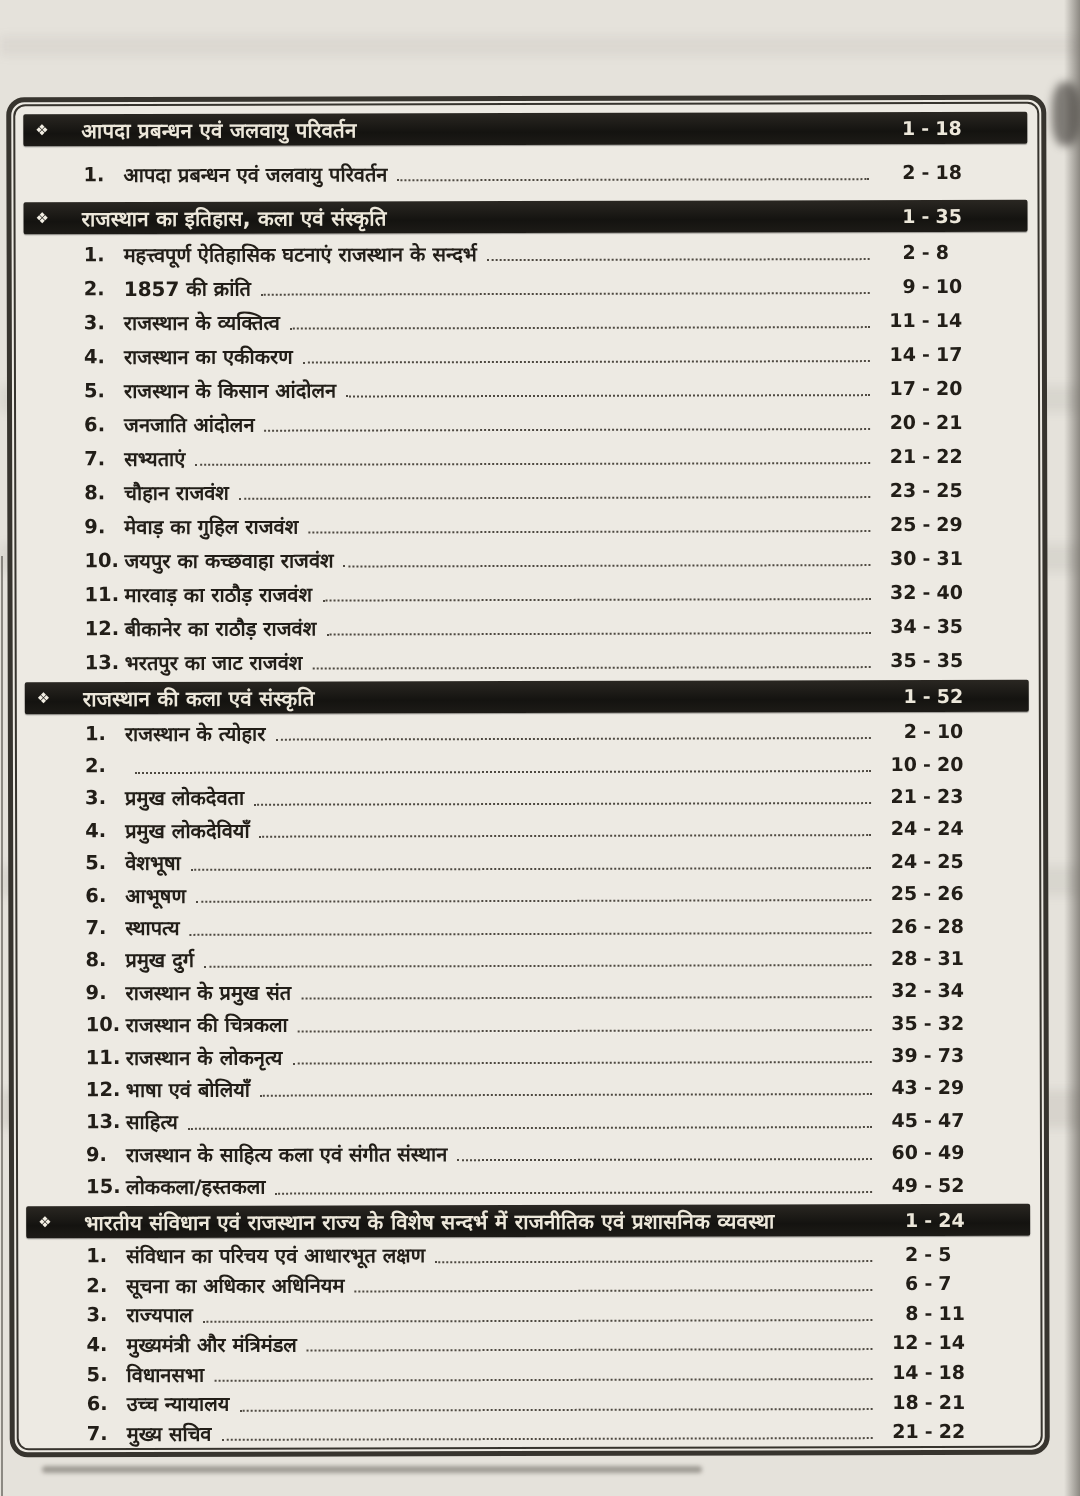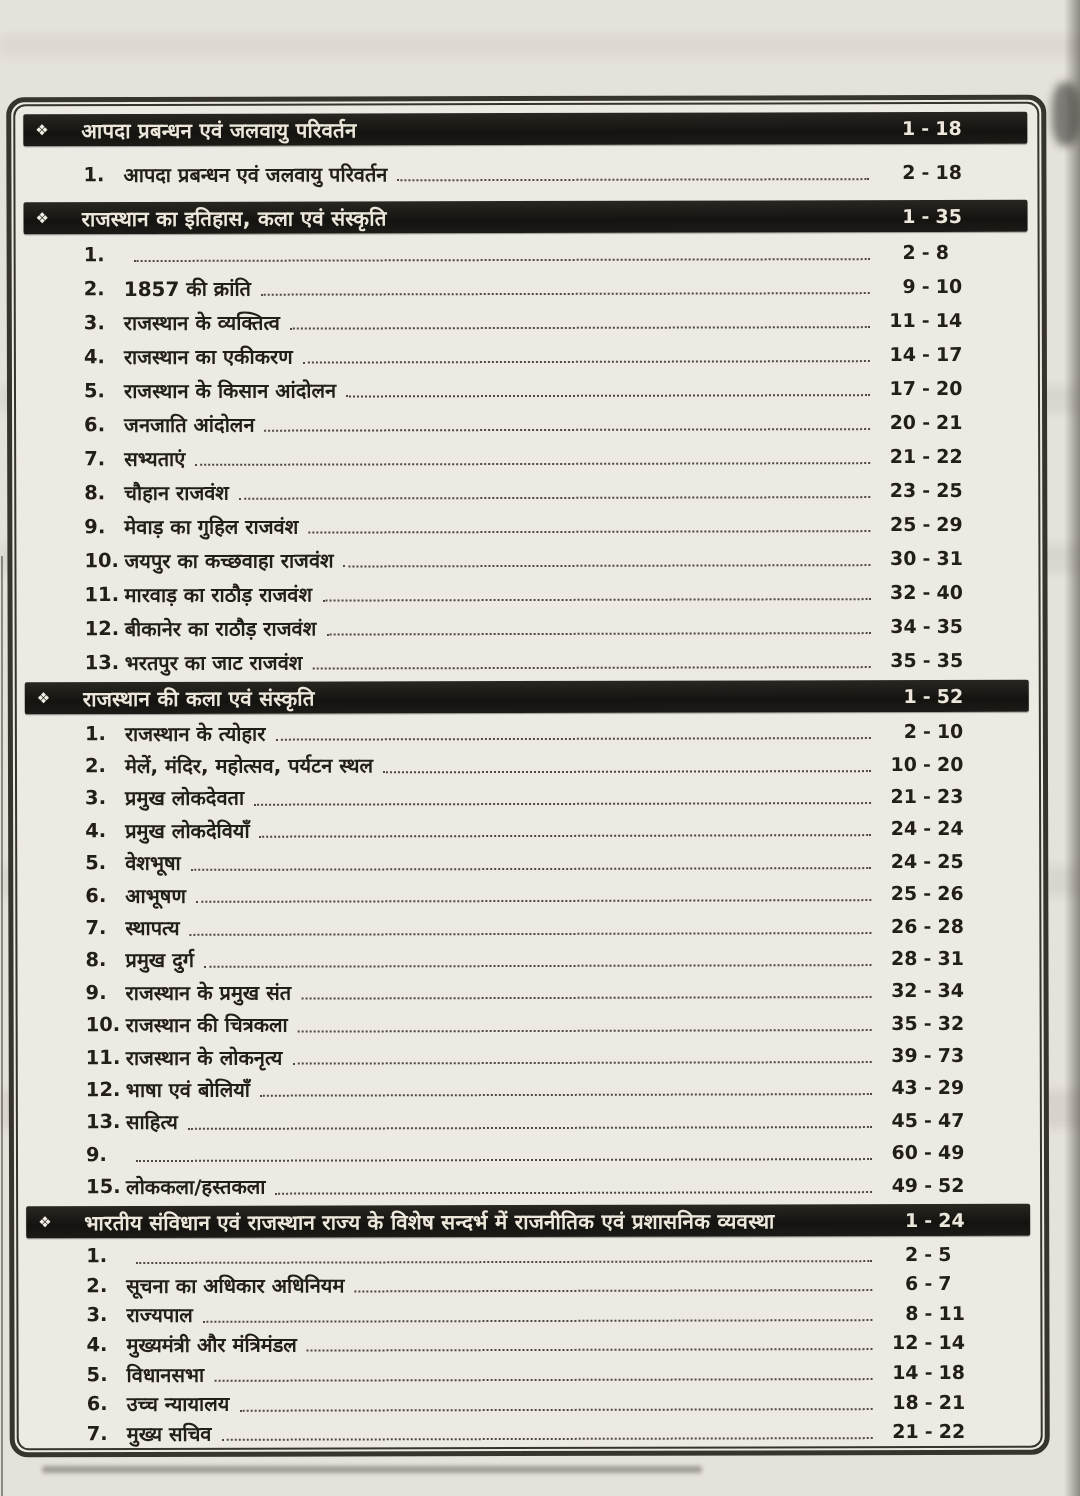--- a/index.html
+++ b/index.html
@@ -113,20 +113,21 @@
             <span class="range">
               <span class="p1">1</span>
               <span class="dash">-</span>
               <span class="p2">35</span>
             </span>
           </div>
           <div class="rows">
 
               <div class="row">
                 <span class="num">1.</span>
+                <span class="row-title">महत्त्वपूर्ण ऐतिहासिक घटनाएं राजस्थान के सन्दर्भ</span>
                 <span class="leader"></span>
                 <span class="range">
                   <span class="p1">2</span>
                   <span class="dash">-</span>
                   <span class="p2">8</span>
                 </span>
               </div>
 
               <div class="row">
                 <span class="num">2.</span>
@@ -280,21 +281,20 @@
                 <span class="leader"></span>
                 <span class="range">
                   <span class="p1">2</span>
                   <span class="dash">-</span>
                   <span class="p2">10</span>
                 </span>
               </div>
 
               <div class="row">
                 <span class="num">2.</span>
-                <span class="row-title">मेलें, मंदिर, महोत्सव, पर्यटन स्थल</span>
                 <span class="leader"></span>
                 <span class="range">
                   <span class="p1">10</span>
                   <span class="dash">-</span>
                   <span class="p2">20</span>
                 </span>
               </div>
 
               <div class="row">
                 <span class="num">3.</span>
@@ -412,20 +412,21 @@
                 <span class="leader"></span>
                 <span class="range">
                   <span class="p1">45</span>
                   <span class="dash">-</span>
                   <span class="p2">47</span>
                 </span>
               </div>
 
               <div class="row">
                 <span class="num">9.</span>
+                <span class="row-title">राजस्थान के साहित्य कला एवं संगीत संस्थान</span>
                 <span class="leader"></span>
                 <span class="range">
                   <span class="p1">60</span>
                   <span class="dash">-</span>
                   <span class="p2">49</span>
                 </span>
               </div>
 
               <div class="row">
                 <span class="num">15.</span>
@@ -447,20 +448,21 @@
             <span class="range">
               <span class="p1">1</span>
               <span class="dash">-</span>
               <span class="p2">24</span>
             </span>
           </div>
           <div class="rows">
 
               <div class="row">
                 <span class="num">1.</span>
+                <span class="row-title">संविधान का परिचय एवं आधारभूत लक्षण</span>
                 <span class="leader"></span>
                 <span class="range">
                   <span class="p1">2</span>
                   <span class="dash">-</span>
                   <span class="p2">5</span>
                 </span>
               </div>
 
               <div class="row">
                 <span class="num">2.</span>

